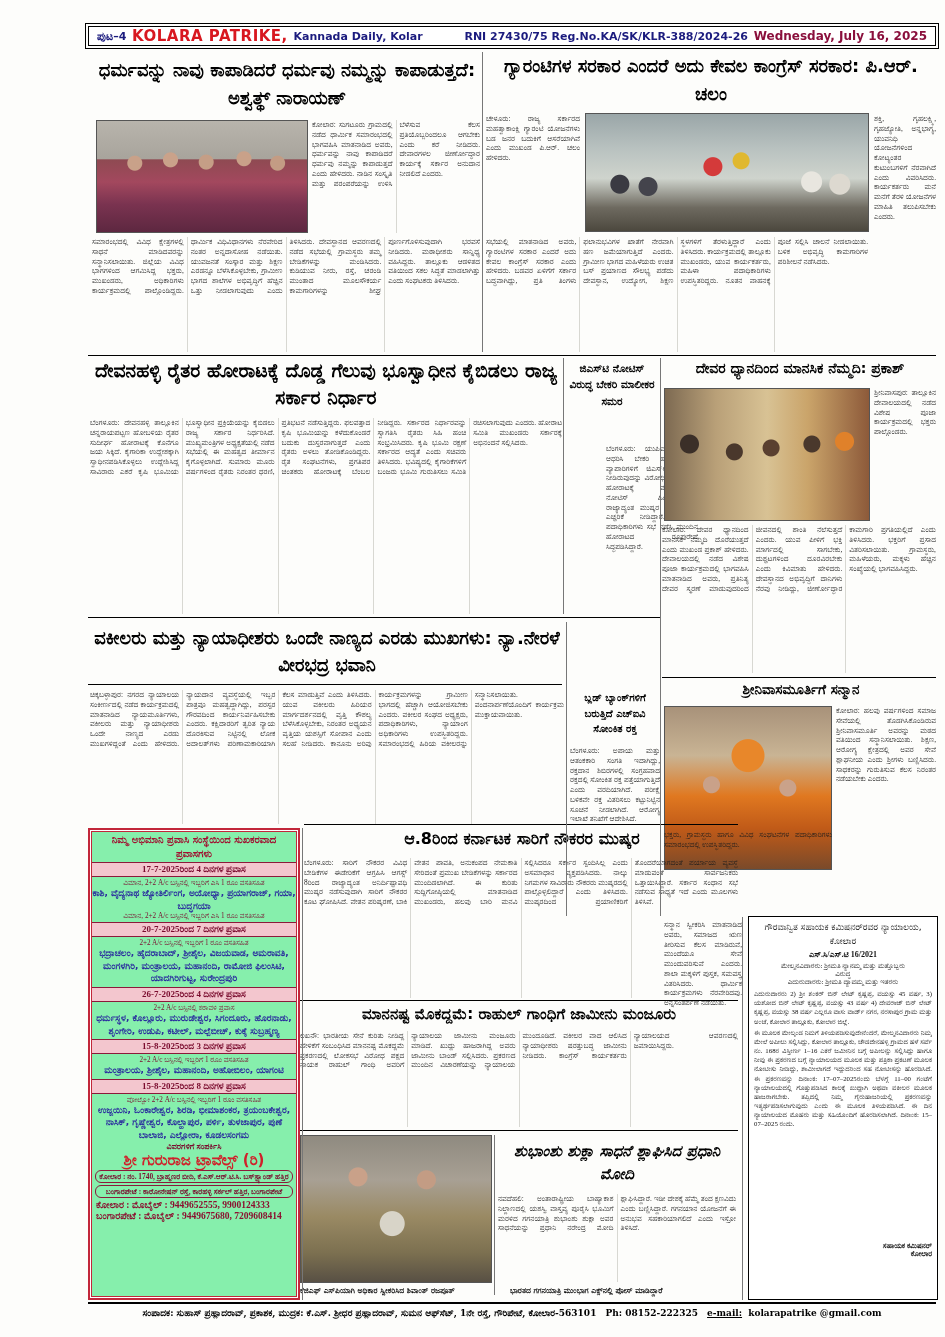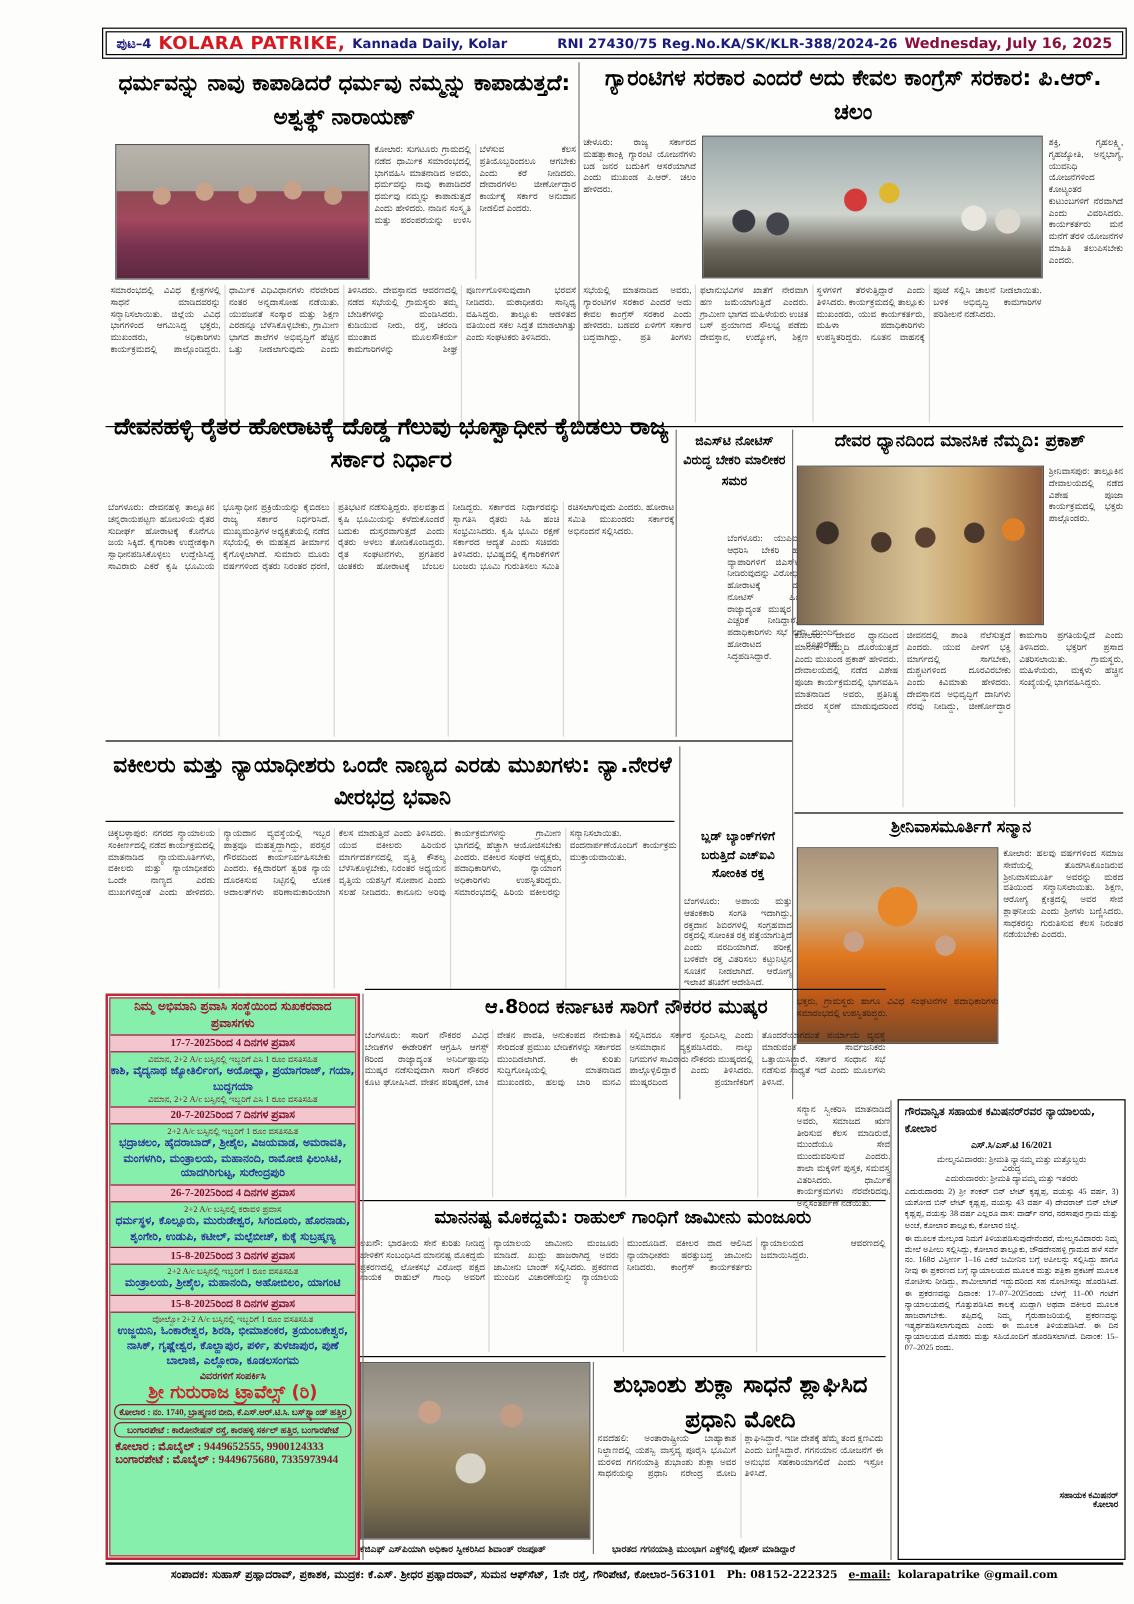--- a/index.html
+++ b/index.html
@@ -70,21 +70,21 @@
       radial-gradient(circle at 80% 58%, #e8e6df 10px, transparent 11px),
       radial-gradient(circle at 90% 60%, #ddd9d0 10px, transparent 11px),
       radial-gradient(circle at 45% 45%, #d43a3a 9px, transparent 10px),
       radial-gradient(circle at 55% 40%, #e0b830 8px, transparent 9px),
       linear-gradient(180deg,#9aa6a8 0%,#b9c2c0 30%,#cfd4cd 55%,#6e6a60 80%,#4c483e 100%);"></div>
   <div class="abs body-txt" style="left:874px;top:114px;width:62px;height:238px;column-count:1;">ಶಕ್ತಿ, ಗೃಹಲಕ್ಷ್ಮಿ, ಗೃಹಜ್ಯೋತಿ, ಅನ್ನಭಾಗ್ಯ, ಯುವನಿಧಿ ಯೋಜನೆಗಳಿಂದ ಕೋಟ್ಯಂತರ ಕುಟುಂಬಗಳಿಗೆ ನೆರವಾಗಿದೆ ಎಂದು ವಿವರಿಸಿದರು. ಕಾರ್ಯಕರ್ತರು ಮನೆ ಮನೆಗೆ ತೆರಳಿ ಯೋಜನೆಗಳ ಮಾಹಿತಿ ತಲುಪಿಸಬೇಕು ಎಂದರು.</div>
   <div class="abs body-txt" style="left:486px;top:237px;width:382px;height:115px;column-count:4;">ಸಭೆಯಲ್ಲಿ ಮಾತನಾಡಿದ ಅವರು, ಗ್ಯಾರಂಟಿಗಳ ಸರಕಾರ ಎಂದರೆ ಅದು ಕೇವಲ ಕಾಂಗ್ರೆಸ್ ಸರಕಾರ ಎಂದು ಹೇಳಿದರು. ಬಡವರ ಏಳಿಗೆಗೆ ಸರ್ಕಾರ ಬದ್ಧವಾಗಿದ್ದು, ಪ್ರತಿ ತಿಂಗಳು ಫಲಾನುಭವಿಗಳ ಖಾತೆಗೆ ನೇರವಾಗಿ ಹಣ ಜಮೆಯಾಗುತ್ತಿದೆ ಎಂದರು. ಗ್ರಾಮೀಣ ಭಾಗದ ಮಹಿಳೆಯರು ಉಚಿತ ಬಸ್ ಪ್ರಯಾಣದ ಸೌಲಭ್ಯ ಪಡೆದು ದೇವಸ್ಥಾನ, ಉದ್ಯೋಗ, ಶಿಕ್ಷಣ ಸ್ಥಳಗಳಿಗೆ ತೆರಳುತ್ತಿದ್ದಾರೆ ಎಂದು ತಿಳಿಸಿದರು. ಕಾರ್ಯಕ್ರಮದಲ್ಲಿ ತಾಲ್ಲೂಕು ಮುಖಂಡರು, ಯುವ ಕಾರ್ಯಕರ್ತರು, ಮಹಿಳಾ ಪದಾಧಿಕಾರಿಗಳು ಉಪಸ್ಥಿತರಿದ್ದರು. ನೂತನ ವಾಹನಕ್ಕೆ ಪೂಜೆ ಸಲ್ಲಿಸಿ ಚಾಲನೆ ನೀಡಲಾಯಿತು. ಬಳಿಕ ಅಭಿವೃದ್ಧಿ ಕಾಮಗಾರಿಗಳ ಪರಿಶೀಲನೆ ನಡೆಸಿದರು.</div>
 
   <div class="rule-h" style="left:88px;top:355px;width:848px;"></div>
 
-  <div class="abs hl" style="left:92px;top:343px;width:468px;height:52px;font-size:19px;line-height:1.4;">ದೇವನಹಳ್ಳಿ ರೈತರ ಹೋರಾಟಕ್ಕೆ ದೊಡ್ಡ ಗೆಲುವು ಭೂಸ್ವಾಧೀನ ಕೈಬಿಡಲು ರಾಜ್ಯ ಸರ್ಕಾರ ನಿರ್ಧಾರ</div>
+  <div class="abs hl" style="left:92px;top:357px;width:468px;height:52px;font-size:19px;line-height:1.4;">ದೇವನಹಳ್ಳಿ ರೈತರ ಹೋರಾಟಕ್ಕೆ ದೊಡ್ಡ ಗೆಲುವು ಭೂಸ್ವಾಧೀನ ಕೈಬಿಡಲು ರಾಜ್ಯ ಸರ್ಕಾರ ನಿರ್ಧಾರ</div>
   <div class="abs body-txt" style="left:90px;top:418px;width:472px;height:196px;column-count:5;">ಬೆಂಗಳೂರು: ದೇವನಹಳ್ಳಿ ತಾಲ್ಲೂಕಿನ ಚನ್ನರಾಯಪಟ್ಟಣ ಹೋಬಳಿಯ ರೈತರ ಸುದೀರ್ಘ ಹೋರಾಟಕ್ಕೆ ಕೊನೆಗೂ ಜಯ ಸಿಕ್ಕಿದೆ. ಕೈಗಾರಿಕಾ ಉದ್ದೇಶಕ್ಕಾಗಿ ಸ್ವಾಧೀನಪಡಿಸಿಕೊಳ್ಳಲು ಉದ್ದೇಶಿಸಿದ್ದ ಸಾವಿರಾರು ಎಕರೆ ಕೃಷಿ ಭೂಮಿಯ ಭೂಸ್ವಾಧೀನ ಪ್ರಕ್ರಿಯೆಯನ್ನು ಕೈಬಿಡಲು ರಾಜ್ಯ ಸರ್ಕಾರ ನಿರ್ಧರಿಸಿದೆ. ಮುಖ್ಯಮಂತ್ರಿಗಳ ಅಧ್ಯಕ್ಷತೆಯಲ್ಲಿ ನಡೆದ ಸಭೆಯಲ್ಲಿ ಈ ಮಹತ್ವದ ತೀರ್ಮಾನ ಕೈಗೊಳ್ಳಲಾಗಿದೆ. ಸುಮಾರು ಮೂರು ವರ್ಷಗಳಿಂದ ರೈತರು ನಿರಂತರ ಧರಣಿ, ಪ್ರತಿಭಟನೆ ನಡೆಸುತ್ತಿದ್ದರು. ಫಲವತ್ತಾದ ಕೃಷಿ ಭೂಮಿಯನ್ನು ಕಳೆದುಕೊಂಡರೆ ಬದುಕು ದುಸ್ತರವಾಗುತ್ತದೆ ಎಂದು ರೈತರು ಅಳಲು ತೋಡಿಕೊಂಡಿದ್ದರು. ರೈತ ಸಂಘಟನೆಗಳು, ಪ್ರಗತಿಪರ ಚಿಂತಕರು ಹೋರಾಟಕ್ಕೆ ಬೆಂಬಲ ನೀಡಿದ್ದರು. ಸರ್ಕಾರದ ನಿರ್ಧಾರವನ್ನು ಸ್ವಾಗತಿಸಿ ರೈತರು ಸಿಹಿ ಹಂಚಿ ಸಂಭ್ರಮಿಸಿದರು. ಕೃಷಿ ಭೂಮಿ ರಕ್ಷಣೆ ಸರ್ಕಾರದ ಆದ್ಯತೆ ಎಂದು ಸಚಿವರು ತಿಳಿಸಿದರು. ಭವಿಷ್ಯದಲ್ಲಿ ಕೈಗಾರಿಕೆಗಳಿಗೆ ಬಂಜರು ಭೂಮಿ ಗುರುತಿಸಲು ಸಮಿತಿ ರಚಿಸಲಾಗುವುದು ಎಂದರು. ಹೋರಾಟ ಸಮಿತಿ ಮುಖಂಡರು ಸರ್ಕಾರಕ್ಕೆ ಅಭಿನಂದನೆ ಸಲ್ಲಿಸಿದರು.</div>
 
   <div class="abs minihead" style="left:566px;top:360px;width:92px;height:60px;font-size:10.5px;line-height:1.55;">ಜಿಎಸ್‌ಟಿ ನೋಟಿಸ್ ವಿರುದ್ಧ ಬೇಕರಿ ಮಾಲೀಕರ ಸಮರ</div>
   <div class="abs body-txt" style="left:566px;top:444px;width:92px;height:190px;column-count:1;margin-left:40px;">ಬೆಂಗಳೂರು: ಯುಪಿಐ ವಹಿವಾಟು ಆಧರಿಸಿ ಬೇಕರಿ ಹಾಗೂ ಸಣ್ಣ ವ್ಯಾಪಾರಿಗಳಿಗೆ ಜಿಎಸ್‌ಟಿ ನೋಟಿಸ್ ನೀಡಿರುವುದನ್ನು ವಿರೋಧಿಸಿ ಮಾಲೀಕರು ಹೋರಾಟಕ್ಕೆ ಮುಂದಾಗಿದ್ದಾರೆ. ನೋಟಿಸ್ ಹಿಂಪಡೆಯದಿದ್ದರೆ ರಾಜ್ಯಾದ್ಯಂತ ಮುಷ್ಕರ ನಡೆಸುವುದಾಗಿ ಎಚ್ಚರಿಕೆ ನೀಡಿದ್ದಾರೆ. ಸಂಘದ ಪದಾಧಿಕಾರಿಗಳು ಸಭೆ ನಡೆಸಿ ಮುಂದಿನ ಹೋರಾಟದ ರೂಪುರೇಷೆ ಸಿದ್ಧಪಡಿಸಿದ್ದಾರೆ.</div>
 
   <div class="abs hl" style="left:662px;top:360px;width:276px;height:22px;font-size:14px;">ದೇವರ ಧ್ಯಾನದಿಂದ ಮಾನಸಿಕ ನೆಮ್ಮದಿ: ಪ್ರಕಾಶ್</div>
   <div class="photo" style="left:664px;top:388px;width:206px;height:133px;background:
       radial-gradient(circle at 12% 42%, #3b2f28 9px, transparent 10px),
       radial-gradient(circle at 34% 48%, #4a382c 8px, transparent 9px),
       radial-gradient(circle at 52% 45%, #5a4030 8px, transparent 9px),
@@ -130,44 +130,44 @@
     <div class="ad-note">2+2 A/c ಬಸ್ಸಿನಲ್ಲಿ ಇಬ್ಬರಿಗೆ 1 ರೂಂ ವಸತಿಸಹಿತ</div>
     <div class="ad-places">ಮಂತ್ರಾಲಯ, ಶ್ರೀಶೈಲ, ಮಹಾನಂದಿ, ಅಹೋಬಿಲಂ, ಯಾಗಂಟಿ</div>
     <div class="ad-date">15-8-2025ರಿಂದ 8 ದಿನಗಳ ಪ್ರವಾಸ</div>
     <div class="ad-note">ವೋಲ್ವೋ 2+2 A/c ಬಸ್ಸಿನಲ್ಲಿ ಇಬ್ಬರಿಗೆ 1 ರೂಂ ವಸತಿಸಹಿತ</div>
     <div class="ad-places">ಉಜ್ಜಯಿನಿ, ಓಂಕಾರೇಶ್ವರ, ಶಿರಡಿ, ಭೀಮಾಶಂಕರ, ತ್ರಯಂಬಕೇಶ್ವರ, ನಾಸಿಕ್, ಗೃಷ್ಣೇಶ್ವರ, ಕೊಲ್ಹಾಪುರ, ಪರ್ಳಿ, ತುಳಜಾಪುರ, ಪುಣೆ ಬಾಲಾಜಿ, ಎಲ್ಲೋರಾ, ಕೂಡಲಸಂಗಮ</div>
     <div class="ad-contact">ವಿವರಗಳಿಗೆ ಸಂಪರ್ಕಿಸಿ</div>
     <div class="ad-agency">ಶ್ರೀ ಗುರುರಾಜ ಟ್ರಾವೆಲ್ಸ್ (ರಿ)</div>
     <div class="ad-addr">ಕೋಲಾರ : ನಂ. 1740, ಬ್ರಾಹ್ಮಣರ ಬೀದಿ, ಕೆ.ಎಸ್.ಆರ್.ಟಿ.ಸಿ. ಬಸ್‌ಸ್ಟ್ಯಾಂಡ್ ಹತ್ತಿರ</div>
     <div class="ad-addr">ಬಂಗಾರಪೇಟೆ : ಕಾರೋನೇಷನ್ ರಸ್ತೆ, ಕಾರಹಳ್ಳಿ ಸರ್ಕಲ್ ಹತ್ತಿರ, ಬಂಗಾರಪೇಟೆ</div>
     <div class="ad-ph">ಕೋಲಾರ : ಮೊಬೈಲ್ : 9449652555, 9900124333</div>
-    <div class="ad-ph">ಬಂಗಾರಪೇಟೆ : ಮೊಬೈಲ್ : 9449675680, 7335973944</div>
+    <div class="ad-ph">ಬಂಗಾರಪೇಟೆ : ಮೊಬೈಲ್ : 9449675680, 7209608414</div>
   </div>
 
   <div class="rule-h" style="left:304px;top:824px;width:434px;"></div>
   <div class="abs hl" style="left:306px;top:829px;width:432px;height:24px;font-size:16px;">ಆ.8ರಿಂದ ಕರ್ನಾಟಕ ಸಾರಿಗೆ ನೌಕರರ ಮುಷ್ಕರ</div>
   <div class="abs body-txt" style="left:304px;top:858px;width:434px;height:140px;column-count:4;">ಬೆಂಗಳೂರು: ಸಾರಿಗೆ ನೌಕರರ ವಿವಿಧ ಬೇಡಿಕೆಗಳ ಈಡೇರಿಕೆಗೆ ಆಗ್ರಹಿಸಿ ಆಗಸ್ಟ್ 8ರಿಂದ ರಾಜ್ಯಾದ್ಯಂತ ಅನಿರ್ದಿಷ್ಟಾವಧಿ ಮುಷ್ಕರ ನಡೆಸುವುದಾಗಿ ಸಾರಿಗೆ ನೌಕರರ ಕೂಟ ಘೋಷಿಸಿದೆ. ವೇತನ ಪರಿಷ್ಕರಣೆ, ಬಾಕಿ ವೇತನ ಪಾವತಿ, ಅನುಕಂಪದ ನೇಮಕಾತಿ ಸೇರಿದಂತೆ ಪ್ರಮುಖ ಬೇಡಿಕೆಗಳನ್ನು ಸರ್ಕಾರದ ಮುಂದಿಡಲಾಗಿದೆ. ಈ ಕುರಿತು ಸುದ್ದಿಗೋಷ್ಠಿಯಲ್ಲಿ ಮಾತನಾಡಿದ ಮುಖಂಡರು, ಹಲವು ಬಾರಿ ಮನವಿ ಸಲ್ಲಿಸಿದರೂ ಸರ್ಕಾರ ಸ್ಪಂದಿಸಿಲ್ಲ ಎಂದು ಅಸಮಾಧಾನ ವ್ಯಕ್ತಪಡಿಸಿದರು. ನಾಲ್ಕು ನಿಗಮಗಳ ಸಾವಿರಾರು ನೌಕರರು ಮುಷ್ಕರದಲ್ಲಿ ಪಾಲ್ಗೊಳ್ಳಲಿದ್ದಾರೆ ಎಂದು ತಿಳಿಸಿದರು. ಮುಷ್ಕರದಿಂದ ಪ್ರಯಾಣಿಕರಿಗೆ ತೊಂದರೆಯಾಗದಂತೆ ಪರ್ಯಾಯ ವ್ಯವಸ್ಥೆ ಮಾಡುವಂತೆ ಸಾರ್ವಜನಿಕರು ಒತ್ತಾಯಿಸಿದ್ದಾರೆ. ಸರ್ಕಾರ ಸಂಧಾನ ಸಭೆ ನಡೆಸುವ ಸಾಧ್ಯತೆ ಇದೆ ಎಂದು ಮೂಲಗಳು ತಿಳಿಸಿವೆ.</div>
 
   <div class="rule-h" style="left:300px;top:1000px;width:438px;"></div>
   <div class="abs hl" style="left:300px;top:1005px;width:438px;height:22px;font-size:15px;">ಮಾನನಷ್ಟ ಮೊಕದ್ದಮೆ: ರಾಹುಲ್ ಗಾಂಧಿಗೆ ಜಾಮೀನು ಮಂಜೂರು</div>
   <div class="abs body-txt" style="left:300px;top:1031px;width:438px;height:96px;column-count:4;">ಲಖನೌ: ಭಾರತೀಯ ಸೇನೆ ಕುರಿತು ನೀಡಿದ್ದ ಹೇಳಿಕೆಗೆ ಸಂಬಂಧಿಸಿದ ಮಾನನಷ್ಟ ಮೊಕದ್ದಮೆ ಪ್ರಕರಣದಲ್ಲಿ ಲೋಕಸಭೆ ವಿರೋಧ ಪಕ್ಷದ ನಾಯಕ ರಾಹುಲ್ ಗಾಂಧಿ ಅವರಿಗೆ ನ್ಯಾಯಾಲಯ ಜಾಮೀನು ಮಂಜೂರು ಮಾಡಿದೆ. ಖುದ್ದು ಹಾಜರಾಗಿದ್ದ ಅವರು ಜಾಮೀನು ಬಾಂಡ್ ಸಲ್ಲಿಸಿದರು. ಪ್ರಕರಣದ ಮುಂದಿನ ವಿಚಾರಣೆಯನ್ನು ನ್ಯಾಯಾಲಯ ಮುಂದೂಡಿದೆ. ವಕೀಲರ ವಾದ ಆಲಿಸಿದ ನ್ಯಾಯಾಧೀಶರು ಷರತ್ತುಬದ್ಧ ಜಾಮೀನು ನೀಡಿದರು. ಕಾಂಗ್ರೆಸ್ ಕಾರ್ಯಕರ್ತರು ನ್ಯಾಯಾಲಯದ ಆವರಣದಲ್ಲಿ ಜಮಾಯಿಸಿದ್ದರು.</div>
 
   <div class="rule-h" style="left:300px;top:1130px;width:438px;"></div>
   <div class="photo" style="left:300px;top:1135px;width:192px;height:148px;background:
       radial-gradient(circle at 30% 28%, #c9a189 9px, transparent 10px),
       radial-gradient(circle at 66% 30%, #c39c84 9px, transparent 10px),
       radial-gradient(circle at 48% 60%, #d8d4c8 12px, transparent 13px),
       linear-gradient(180deg,#8f8a80 0%,#a8a094 30%,#9a8a64 55%,#7c7050 80%,#585044 100%);"></div>
-  <div class="abs hl" style="left:498px;top:1140px;width:238px;height:48px;font-size:19px;line-height:1.55;">ಶುಭಾಂಶು ಶುಕ್ಲಾ ಸಾಧನೆ ಶ್ಲಾಘಿಸಿದ ಪ್ರಧಾನಿ ಮೋದಿ</div>
+  <div class="abs hl" style="left:498px;top:1140px;width:238px;height:48px;font-size:15px;line-height:1.55;font-style:italic;">ಶುಭಾಂಶು ಶುಕ್ಲಾ ಸಾಧನೆ ಶ್ಲಾಘಿಸಿದ ಪ್ರಧಾನಿ ಮೋದಿ</div>
   <div class="abs body-txt" style="left:498px;top:1194px;width:238px;height:88px;column-count:2;">ನವದೆಹಲಿ: ಅಂತಾರಾಷ್ಟ್ರೀಯ ಬಾಹ್ಯಾಕಾಶ ನಿಲ್ದಾಣದಲ್ಲಿ ಯಶಸ್ವಿ ವಾಸ್ತವ್ಯ ಪೂರೈಸಿ ಭೂಮಿಗೆ ಮರಳಿದ ಗಗನಯಾತ್ರಿ ಶುಭಾಂಶು ಶುಕ್ಲಾ ಅವರ ಸಾಧನೆಯನ್ನು ಪ್ರಧಾನಿ ನರೇಂದ್ರ ಮೋದಿ ಶ್ಲಾಘಿಸಿದ್ದಾರೆ. ಇಡೀ ದೇಶಕ್ಕೆ ಹೆಮ್ಮೆ ತಂದ ಕ್ಷಣವಿದು ಎಂದು ಬಣ್ಣಿಸಿದ್ದಾರೆ. ಗಗನಯಾನ ಯೋಜನೆಗೆ ಈ ಅನುಭವ ಸಹಕಾರಿಯಾಗಲಿದೆ ಎಂದು ಇಸ್ರೋ ತಿಳಿಸಿದೆ.</div>
   <div class="abs caption" style="left:300px;top:1286px;width:196px;height:12px;overflow:hidden;">ಕೆಜಿಎಫ್ ಎಸ್‌ಪಿಯಾಗಿ ಅಧಿಕಾರ ಸ್ವೀಕರಿಸಿದ ಶಿವಾಂತ್ ರಜಪೂತ್</div>
   <div class="abs caption" style="left:510px;top:1286px;width:228px;height:12px;overflow:hidden;">ಭಾರತದ ಗಗನಯಾತ್ರಿ ಮುಂಭಾಗ ಎಕ್ಸ್‌ನಲ್ಲಿ ಪೋಸ್ ಮಾಡಿದ್ದಾರೆ</div>
 
   <div class="abs noticebox" style="left:748px;top:916px;width:190px;height:384px;">
-    <div style="font-weight:bold;font-size:9px;text-align:left;line-height:1.5;font-family:'DejaVu Sans',sans-serif;">ಗೌರವಾನ್ವಿತ ಸಹಾಯಕ ಕಮಿಷನರ್‌ರವರ ನ್ಯಾಯಾಲಯ, ಕೋಲಾರ</div>
+    <div style="font-weight:normal;font-size:9px;text-align:center;line-height:1.5;font-family:'DejaVu Sans',sans-serif;">ಗೌರವಾನ್ವಿತ ಸಹಾಯಕ ಕಮಿಷನರ್‌ರವರ ನ್ಯಾಯಾಲಯ, ಕೋಲಾರ</div>
     <div style="font-weight:bold;font-size:8px;text-align:center;margin-top:2px;">ಎಸ್.ಸಿ/ಎಸ್.ಟಿ 16/2021</div>
     <div style="font-size:7px;text-align:center;margin-top:2px;">ಮೇಲ್ಮನವಿದಾರರು: ಶ್ರೀಮತಿ ನ್ಯಾನಮ್ಮ ಮತ್ತು ಮತ್ತೊಬ್ಬರು</div>
     <div style="font-size:7px;text-align:center;">ವಿರುದ್ಧ</div>
     <div style="font-size:7px;text-align:center;">ಎದುರುದಾರರು: ಶ್ರೀಮತಿ ದ್ಯಾವಮ್ಮ ಮತ್ತು ಇತರರು</div>
     <div style="font-size:6.8px;text-align:justify;line-height:1.35;margin-top:3px;">ಎದುರುದಾರರು 2) ಶ್ರೀ ಶಂಕರ್ ಬಿನ್ ಲೇಟ್ ಕೃಷ್ಣಪ್ಪ, ವಯಸ್ಸು 45 ವರ್ಷ, 3) ಯಶೋದ ಬಿನ್ ಲೇಟ್ ಕೃಷ್ಣಪ್ಪ, ವಯಸ್ಸು 43 ವರ್ಷ 4) ದೇವರಾಜ್ ಬಿನ್ ಲೇಟ್ ಕೃಷ್ಣಪ್ಪ, ವಯಸ್ಸು 38 ವರ್ಷ ಎಲ್ಲರೂ ವಾಸ: ವಾರ್ಡ್ ನಗರ, ನರಸಾಪುರ ಗ್ರಾಮ ಮತ್ತು ಅಂಚೆ, ಕೋಲಾರ ತಾಲ್ಲೂಕು, ಕೋಲಾರ ಜಿಲ್ಲೆ.</div>
     <div style="font-size:6.8px;text-align:justify;line-height:1.35;margin-top:2px;height:212px;overflow:hidden;">ಈ ಮೂಲಕ ಮೇಲ್ಕಂಡ ನಿಮಗೆ ತಿಳಿಯಪಡಿಸುವುದೇನೆಂದರೆ, ಮೇಲ್ಮನವಿದಾರರು ನಿಮ್ಮ ಮೇಲೆ ಅಪೀಲು ಸಲ್ಲಿಸಿದ್ದು, ಕೋಲಾರ ತಾಲ್ಲೂಕು, ಚೌಡದೇನಹಳ್ಳಿ ಗ್ರಾಮದ ಹಳೆ ಸರ್ವೆ ನಂ. 168ರ ವಿಸ್ತೀರ್ಣ 1–16 ಎಕರೆ ಜಮೀನಿನ ಬಗ್ಗೆ ಅಪೀಲನ್ನು ಸಲ್ಲಿಸಿದ್ದು ಹಾಗೂ ನೀವು ಈ ಪ್ರಕರಣದ ಬಗ್ಗೆ ನ್ಯಾಯಾಲಯದ ಮೂಲಕ ಮತ್ತು ಪತ್ರಿಕಾ ಪ್ರಕಟಣೆ ಮೂಲಕ ನೋಟೀಸು ನೀಡಿದ್ದು, ಶಾಮೀಲಾಗದೆ ಇದ್ದುದರಿಂದ ಸಹ ನೋಟೀಸನ್ನು ಹೊರಡಿಸಿದೆ. ಈ ಪ್ರಕರಣವನ್ನು ದಿನಾಂಕ: 17–07–2025ರಂದು ಬೆಳಗ್ಗೆ 11–00 ಗಂಟೆಗೆ ನ್ಯಾಯಾಲಯದಲ್ಲಿ ಗೊತ್ತುಪಡಿಸಿದ ಕಾಲಕ್ಕೆ ಖುದ್ದಾಗಿ ಅಥವಾ ವಕೀಲರ ಮೂಲಕ ಹಾಜರಾಗಬೇಕು. ತಪ್ಪಿದಲ್ಲಿ ನಿಮ್ಮ ಗೈರುಹಾಜರಿಯಲ್ಲಿ ಪ್ರಕರಣವನ್ನು ಇತ್ಯರ್ಥಪಡಿಸಲಾಗುವುದು ಎಂದು ಈ ಮೂಲಕ ತಿಳಿಯಪಡಿಸಿದೆ. ಈ ದಿನ ನ್ಯಾಯಾಲಯದ ಮೊಹರು ಮತ್ತು ಸಹಿಯೊಂದಿಗೆ ಹೊರಡಿಸಲಾಗಿದೆ. ದಿನಾಂಕ: 15–07–2025 ರಂದು.</div>
     <div style="font-size:7.2px;font-weight:bold;text-align:right;margin-top:2px;">ಸಹಾಯಕ ಕಮಿಷನರ್</div>
     <div style="font-size:7.2px;font-weight:bold;text-align:right;">ಕೋಲಾರ</div>
   </div>
 

